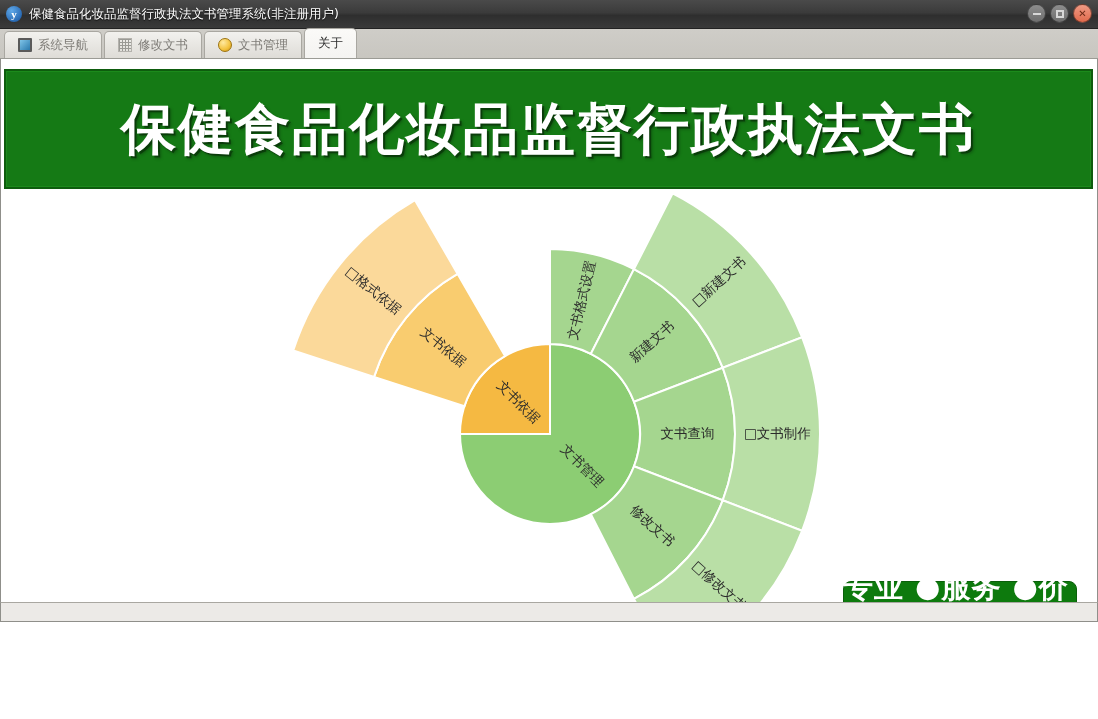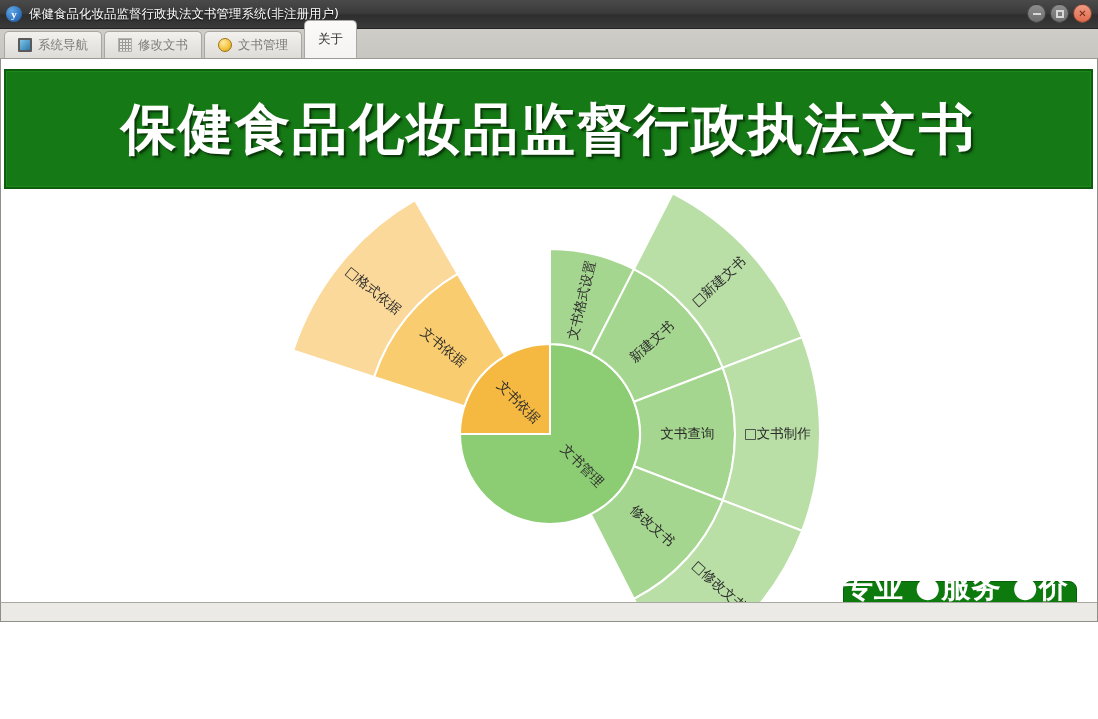--- a/index.html
+++ b/index.html
@@ -77,21 +77,21 @@
     border-radius: 5px 5px 0 0;
     margin-right: 2px;
     background: linear-gradient(180deg, #f2f1ee 0%, #dedcd7 100%);
     color: #7d7b76;
     white-space: nowrap;
     position: relative;
   }
   .tab.active {
     background: linear-gradient(180deg, #fbfaf8 0%, #f4f3f1 100%);
     color: #2e2e2e;
-    height: 38px;
+    height: 30px;
     font-weight: normal;
     z-index: 3;
     margin-top: 24px;
   }
   .tab-icon { width: 14px; height: 14px; display: block; flex: none; }
   .icon-monitor {
     background: linear-gradient(135deg, #7fc4e8 0%, #2b79ad 100%);
     border: 2px solid #5a5a5a;
     border-radius: 1px;
   }

